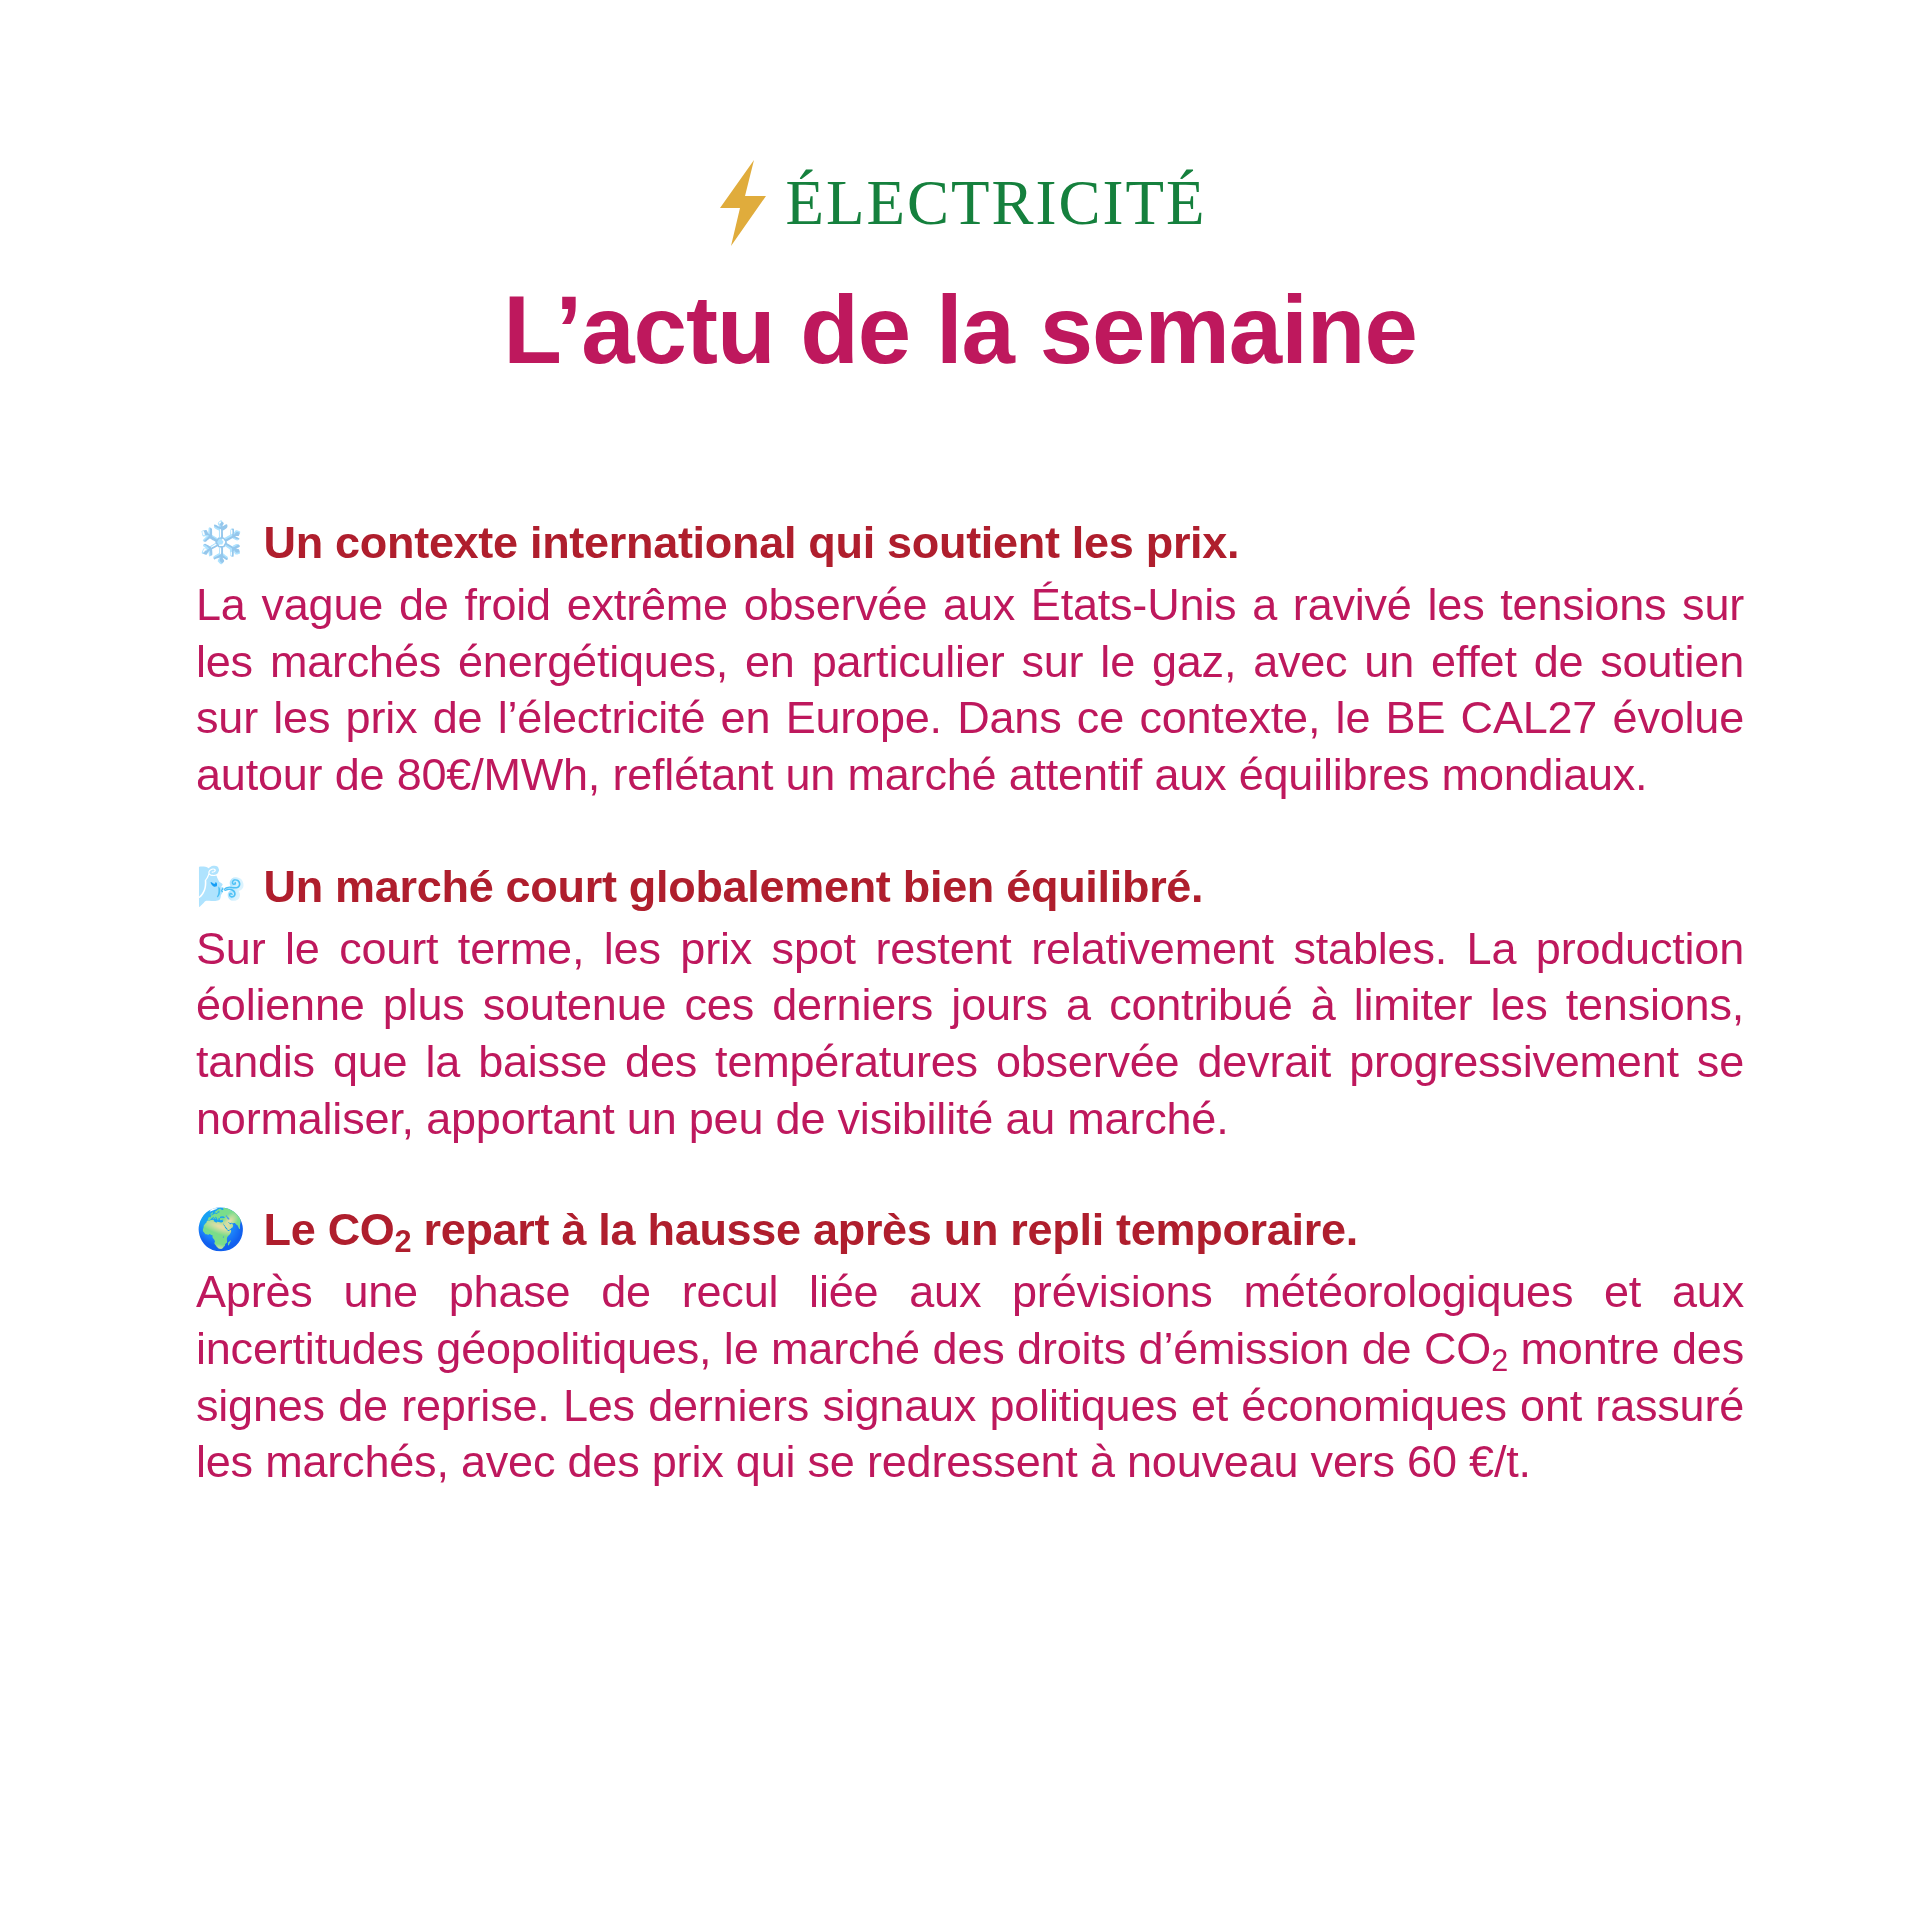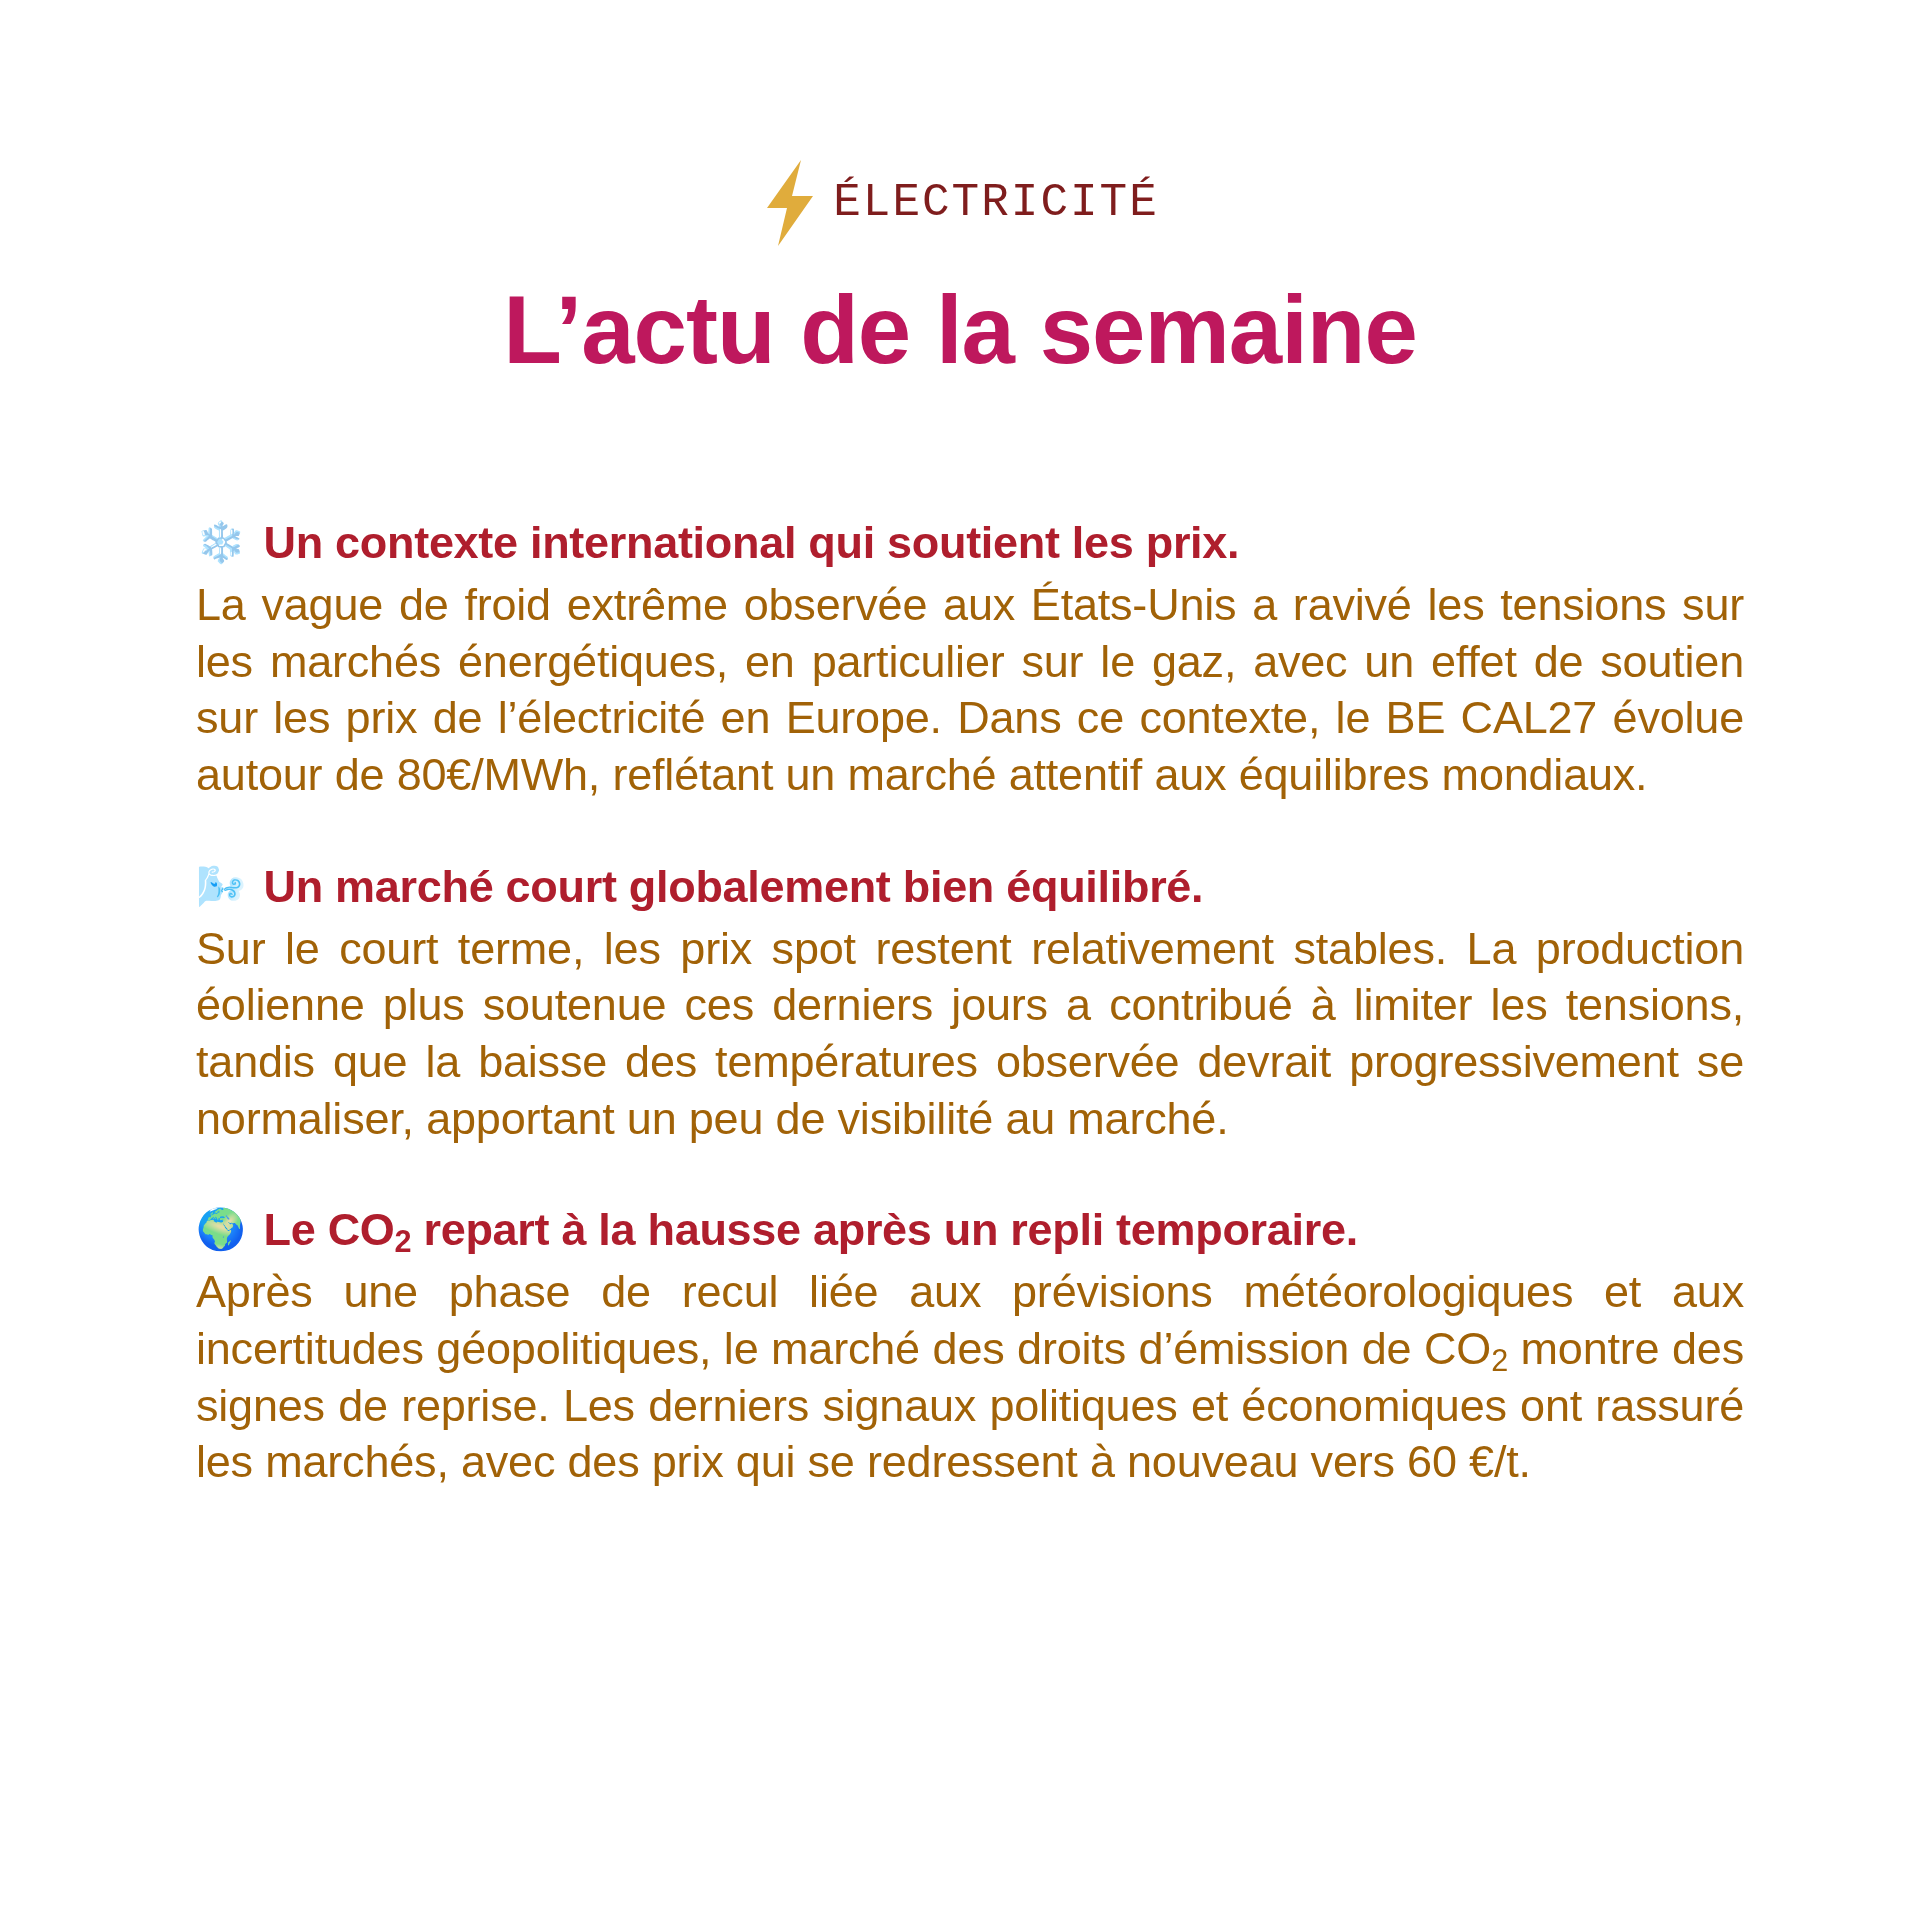--- a/index.html
+++ b/index.html
@@ -39,25 +39,25 @@
 
   .bolt-icon {
     display: inline-block;
     width: 58px;
     height: 86px;
     line-height: 0;
   }
   .bolt-icon svg { display: block; }
 
   .kicker-text {
-    font-family: Liberation Mono, monospace;
-    font-size: 46px;
+    font-family: Liberation Serif, serif;
+    font-size: 63px;
     font-weight: 400;
     letter-spacing: 2px;
-    color: #7f1d1d;
+    color: #15803d;
     line-height: 1;
     white-space: nowrap;
   }
 
   .main-title {
     margin-top: 30px;
     font-family: "Liberation Sans", sans-serif;
     font-size: 96px;
     font-weight: 700;
     color: #be185d;
@@ -99,21 +99,21 @@
   }
 
   .section-heading .heading-text {
     flex: 1 1 auto;
   }
 
   .section-body {
     margin: 0;
     font-size: 45px;
     font-weight: 400;
-    color: #a16207;
+    color: #be185d;
     line-height: 1.26;
     text-align: justify;
     letter-spacing: -0.2px;
   }
 
   sub {
     font-size: 0.68em;
     vertical-align: baseline;
     position: relative;
     bottom: -0.22em;

